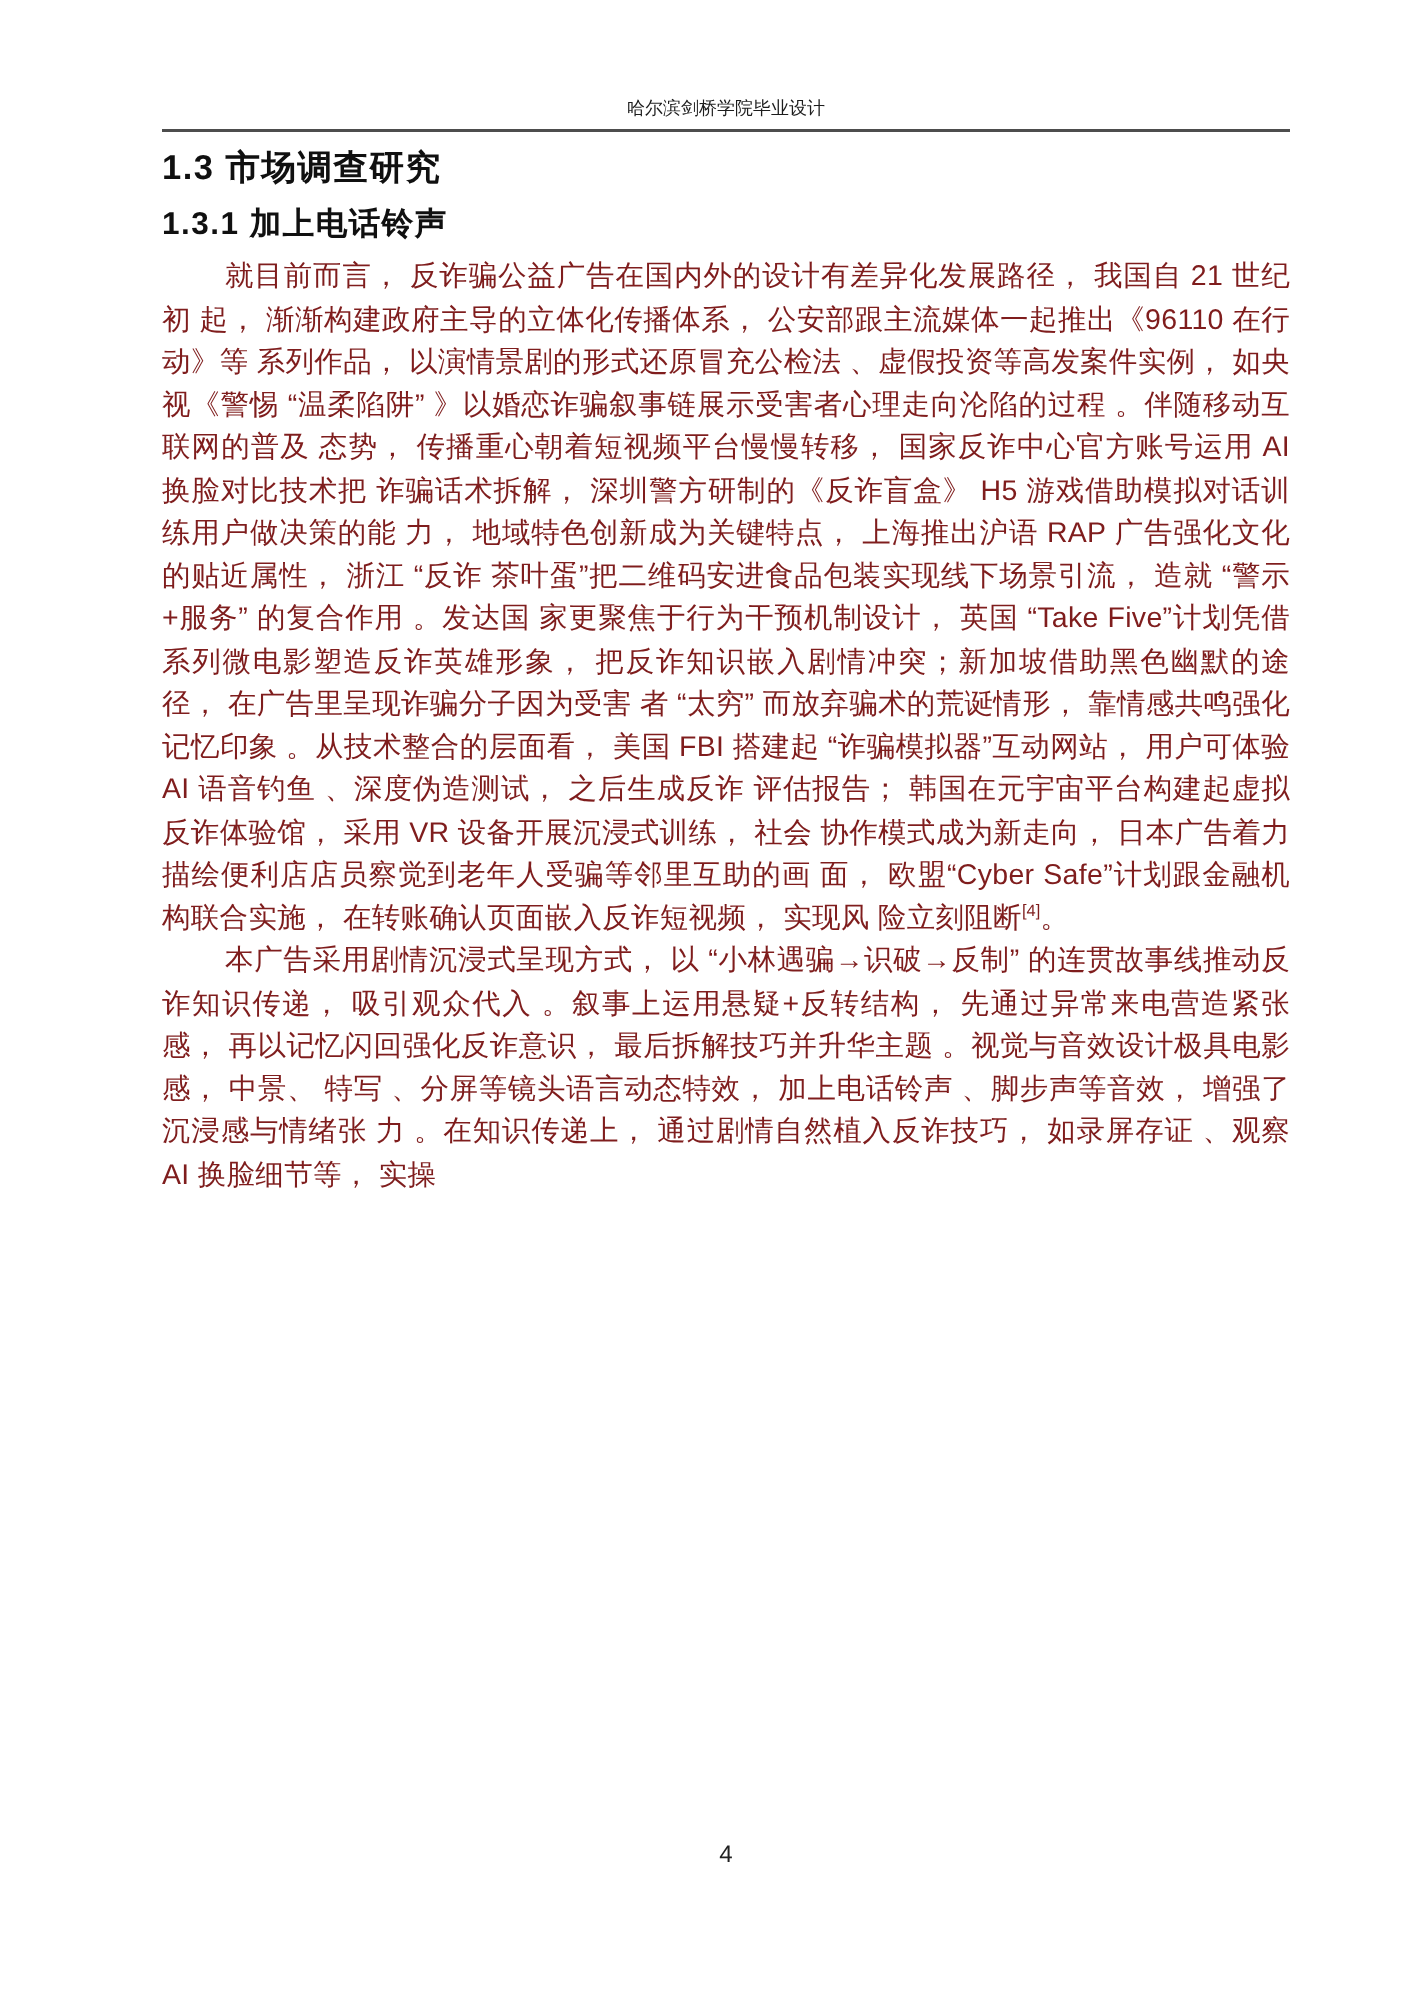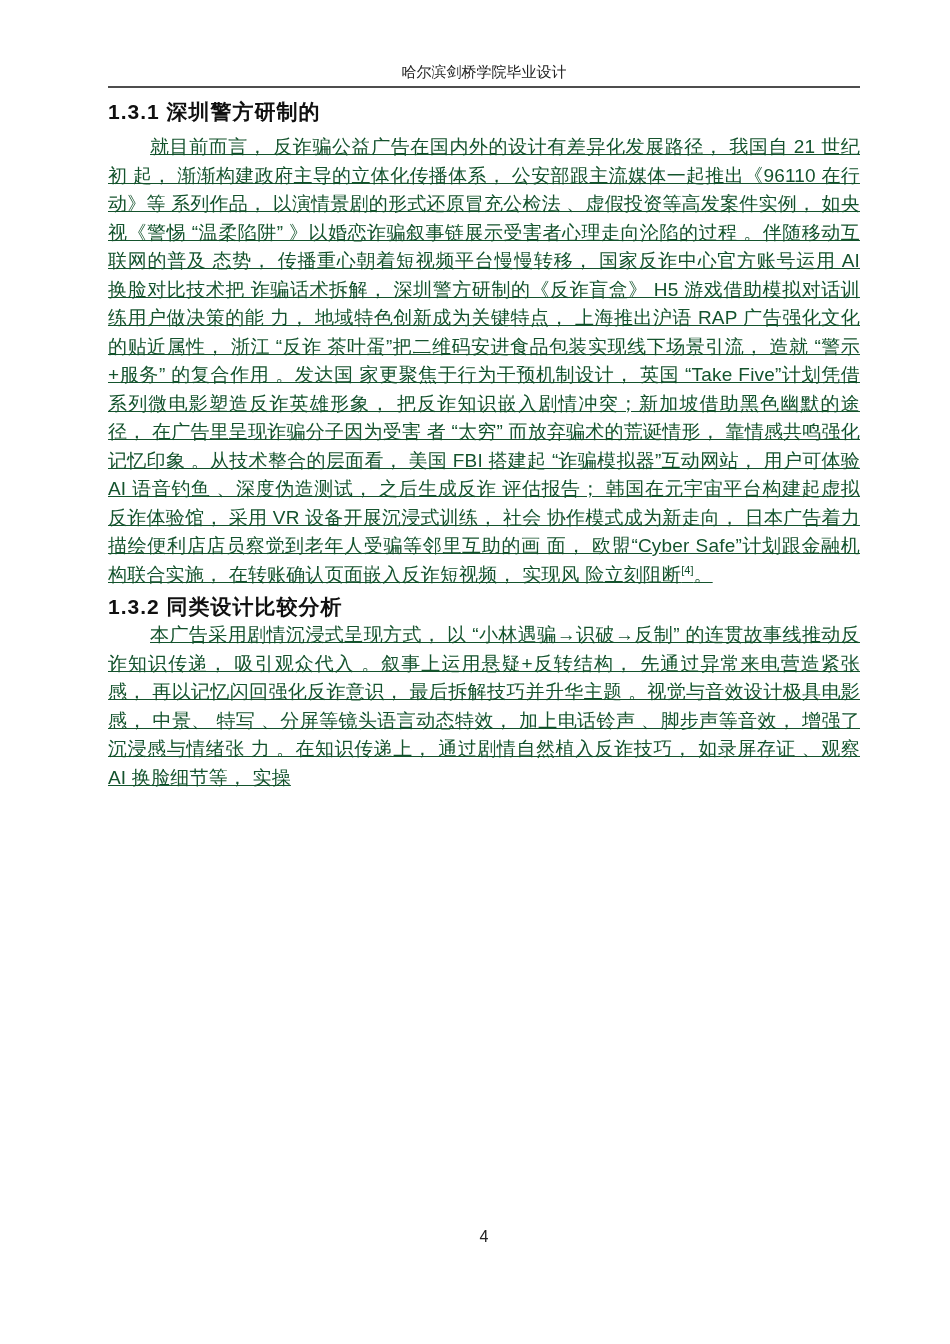--- a/index.html
+++ b/index.html
@@ -18,21 +18,21 @@
   }
   .content {
     position: absolute;
     left: 108px;
     top: 0;
     width: 752px;
   }
   .page-header {
     margin-top: 62px;
     text-align: center;
-    font-size: 15px;
+    font-size: 12px;
     line-height: 20px;
     color: #1c1c1c;
     padding-bottom: 4px;
     border-bottom: 2px solid #4d4d4d;
   }
   h1.sec {
     margin: 8px 0 0 0;
     font-size: 23px;
     line-height: 30px;
     font-weight: 600;
@@ -45,23 +45,22 @@
     line-height: 29px;
     font-weight: 600;
     color: #101010;
     letter-spacing: 1px;
   }
   p.body {
     margin: 0;
     font-size: 19px;
     line-height: 28.5px;
     text-align: justify;
-    color: #14532d;
+    color: #7f1d1d;
     letter-spacing: 0.2px;
-    text-decoration: underline;
   }
   p.body.first {
     margin-top: 7px;
   }
   p.body.after-heading {
   }
   .indent-2 { text-indent: 42px; }
   .indent-1 { text-indent: 20px; }
   h2.sec.second {
     margin-top: 3px;
@@ -85,26 +84,26 @@
 </head>
 <body>
 
 <div class="page">
   <div class="content">
 
     <div class="page-header">
       <span>哈尔滨剑桥学院毕业设计</span>
     </div>
 
+    <h1 class="sec">1.3 市场调查研究</h1>
 
-    <h2 class="sec">1.3.1 深圳警方研制的</h2>
+    <h2 class="sec">1.3.1 加上电话铃声</h2>
 
     <p class="body first indent-2"><span>就目前而言， 反诈骗公益广告在国内外的设计有差异化发展路径， 我国自 21 世纪初 起， 渐渐构建政府主导的立体化传播体系， 公安部跟主流媒体一起推出《96110 在行动》等 系列作品， 以演情景剧的形式还原冒充公检法 、虚假投资等高发案件实例， 如央视《警惕 “温柔陷阱” 》以婚恋诈骗叙事链展示受害者心理走向沦陷的过程 。伴随移动互联网的普及 态势， 传播重心朝着短视频平台慢慢转移， 国家反诈中心官方账号运用 AI 换脸对比技术把 诈骗话术拆解， 深圳警方研制的《反诈盲盒》 H5 游戏借助模拟对话训练用户做决策的能 力， 地域特色创新成为关键特点， 上海推出沪语 RAP 广告强化文化的贴近属性， 浙江 “反诈 茶叶蛋”把二维码安进食品包装实现线下场景引流， 造就 “警示+服务” 的复合作用 。发达国 家更聚焦于行为干预机制设计， 英国 “Take Five”计划凭借系列微电影塑造反诈英雄形象， 把反诈知识嵌入剧情冲突；新加坡借助黑色幽默的途径， 在广告里呈现诈骗分子因为受害 者 “太穷” 而放弃骗术的荒诞情形， 靠情感共鸣强化记忆印象 。从技术整合的层面看， 美国 FBI 搭建起 “诈骗模拟器”互动网站， 用户可体验 AI 语音钓鱼 、深度伪造测试， 之后生成反诈 评估报告； 韩国在元宇宙平台构建起虚拟反诈体验馆， 采用 VR 设备开展沉浸式训练， 社会 协作模式成为新走向， 日本广告着力描绘便利店店员察觉到老年人受骗等邻里互助的画 面， 欧盟“Cyber Safe”计划跟金融机构联合实施， 在转账确认页面嵌入反诈短视频， 实现风 险立刻阻断</span><sup class="cite">[4]</sup><span>。</span></p>
 
 
-    <h2 class="sec second">1.3.2 同类设计比较分析</h2>
 
     <p class="body after-heading indent-2"><span>本广告采用剧情沉浸式呈现方式， 以 “小林遇骗→识破→反制” 的连贯故事线推动反诈知识传递， 吸引观众代入 。叙事上运用悬疑+反转结构， 先通过异常来电营造紧张感， 再以记忆闪回强化反诈意识， 最后拆解技巧并升华主题 。视觉与音效设计极具电影感， 中景、 特写 、分屏等镜头语言动态特效， 加上电话铃声 、脚步声等音效， 增强了沉浸感与情绪张  力 。在知识传递上， 通过剧情自然植入反诈技巧， 如录屏存证 、观察 AI 换脸细节等， 实操</span></p>
 
   </div>
 
   <div class="page-number">4</div>
 </div>
 
 </body></html>

